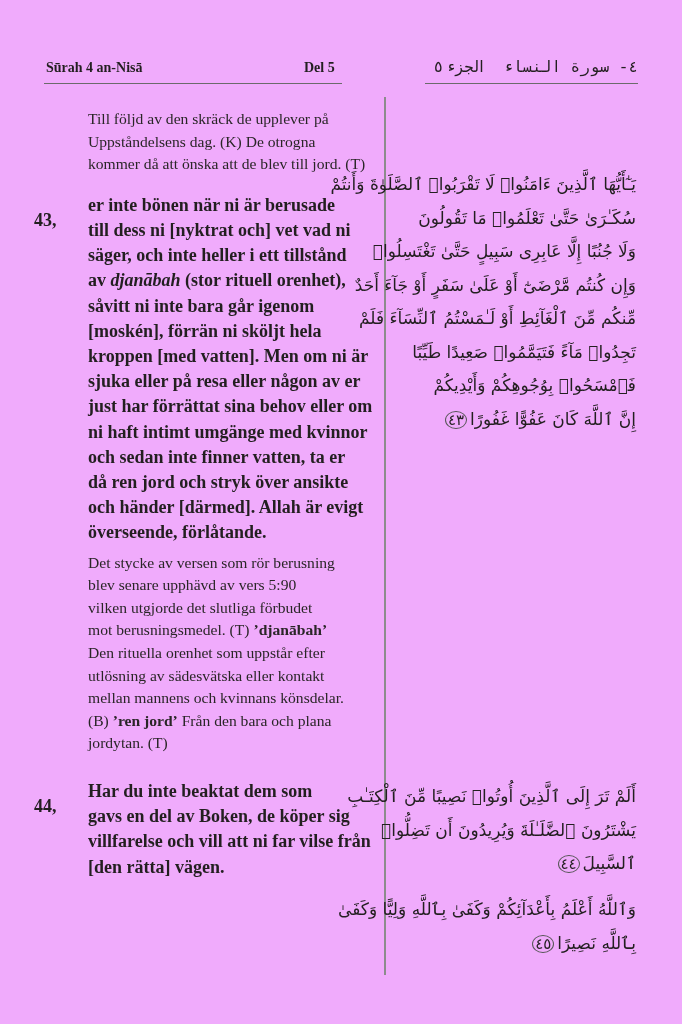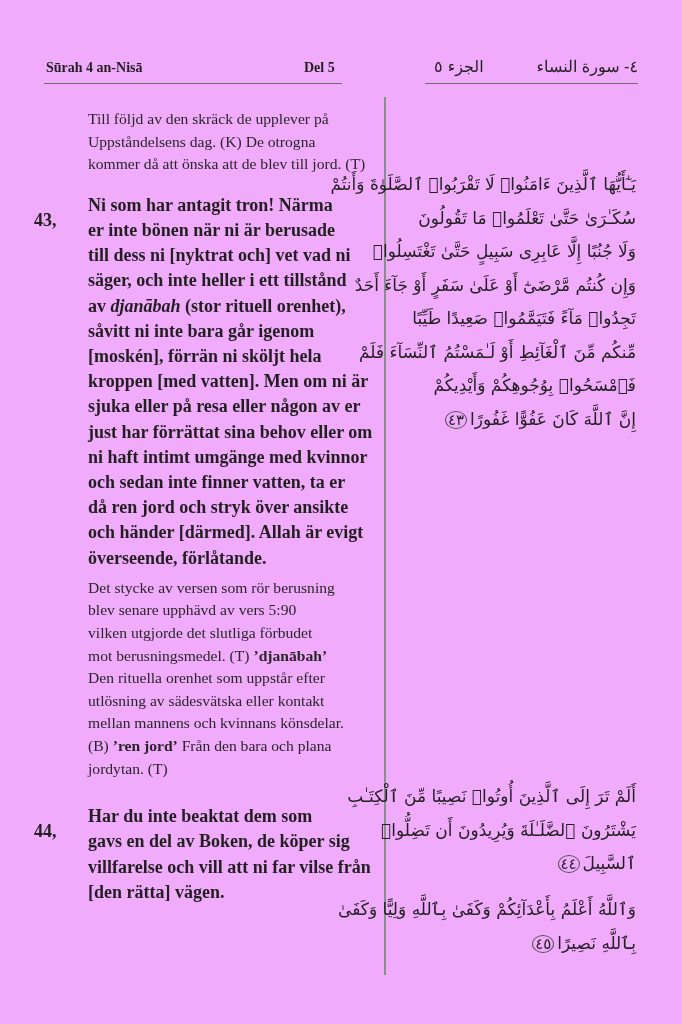--- a/index.html
+++ b/index.html
@@ -7,21 +7,21 @@
   .page { position: absolute; left: 0; top: 0; width: 682px; height: 1024px; background: #f0abfc; }
 
   
   .hdr-rule { position: absolute; top: 83px; height: 1px; background: #6b6b6b; }
   .hdr-rule.left { left: 44px; width: 298px; }
   .hdr-rule.right { left: 425px; width: 213px; }
   .hdr-text { position: absolute; top: 60px; font-family: "Liberation Serif", "DejaVu Serif", serif; font-size: 14px; font-weight: bold; white-space: nowrap; }
   .hdr-surah-latin { left: 46px; }
   .hdr-del { left: 304px; }
   .hdr-juz-ar { left: 434px; font-weight: normal; font-size: 16px; top: 57px; direction: rtl; font-family: "DejaVu Sans", sans-serif; }
-  .hdr-surah-ar { right: 44px; font-weight: normal; font-size: 16px; top: 57px; direction: rtl; font-family: Liberation Sans, sans-serif; }
+  .hdr-surah-ar { right: 44px; font-weight: normal; font-size: 16px; top: 57px; direction: rtl; font-family: Liberation Mono, monospace; }
   .page-tab { position: absolute; left: 338px; top: 54px; width: 90px; height: 32px; }
   .page-tab svg { position: absolute; left: 0; top: 0; }
   .page-num { position: absolute; left: 0; width: 90px; top: 7px; text-align: center; font-family: "Liberation Serif", "DejaVu Serif", serif; font-size: 17px; font-weight: bold; }
 
   
   .col-divider { position: absolute; left: 384px; top: 97px; width: 2px; height: 878px; background: #8c8c8c; }
   .col-left { position: absolute; left: 48px; top: 108px; width: 330px; font-family: "Liberation Serif", "DejaVu Serif", serif; }
 
   .note { margin-left: 40px; font-size: 15.6px; line-height: 22.6px; font-weight: normal; color: #2a2627; }
   .note p { margin: 0; white-space: nowrap; }
@@ -63,21 +63,20 @@
 
     <div class="note top-note">
       <p>Till följd av den skräck de upplever på</p>
       <p>Uppståndelsens dag. (K) De otrogna</p>
       <p>kommer då att önska att de blev till jord. (T)</p>
     </div>
 
     <div class="verse verse-43">
       <span class="vnum">43,</span>
       <div class="vbody">
-        <p>Ni som har antagit tron! Närma</p>
         <p>er inte bönen när ni är berusade</p>
         <p>till dess ni [nyktrat och] vet vad ni</p>
         <p>säger, och inte heller i ett tillstånd</p>
         <p><span>av </span><i>djanābah</i><span> (stor rituell orenhet),</span></p>
         <p>såvitt ni inte bara går igenom</p>
         <p>[moskén], förrän ni sköljt hela</p>
         <p>kroppen [med vatten]. Men om ni är</p>
         <p>sjuka eller på resa eller någon av er</p>
         <p>just har förrättat sina behov eller om</p>
         <p>ni haft intimt umgänge med kvinnor</p>
@@ -111,22 +110,22 @@
     </div>
 
   </div>
 
   <div class="col-right">
     <div class="ar-block ar-43">
       <p>يَـٰٓأَيُّهَا ٱلَّذِينَ ءَامَنُوا۟ لَا تَقْرَبُوا۟ ٱلصَّلَوٰةَ وَأَنتُمْ</p>
       <p>سُكَـٰرَىٰ حَتَّىٰ تَعْلَمُوا۟ مَا تَقُولُونَ</p>
       <p>وَلَا جُنُبًا إِلَّا عَابِرِى سَبِيلٍ حَتَّىٰ تَغْتَسِلُوا۟</p>
       <p>وَإِن كُنتُم مَّرْضَىٰٓ أَوْ عَلَىٰ سَفَرٍ أَوْ جَآءَ أَحَدٌ</p>
+      <p>مِّنكُم مِّنَ ٱلْغَآئِطِ أَوْ لَـٰمَسْتُمُ ٱلنِّسَآءَ فَلَمْ</p>
       <p>تَجِدُوا۟ مَآءً فَتَيَمَّمُوا۟ صَعِيدًا طَيِّبًا</p>
-      <p>مِّنكُم مِّنَ ٱلْغَآئِطِ أَوْ لَـٰمَسْتُمُ ٱلنِّسَآءَ فَلَمْ</p>
       <p>فَٱمْسَحُوا۟ بِوُجُوهِكُمْ وَأَيْدِيكُمْ</p>
       <p><span>إِنَّ ٱللَّهَ كَانَ عَفُوًّا غَفُورًا</span><span class="ayah-mark">٤٣</span></p>
     </div>
 
     <div class="ar-block ar-44">
       <p>أَلَمْ تَرَ إِلَى ٱلَّذِينَ أُوتُوا۟ نَصِيبًا مِّنَ ٱلْكِتَـٰبِ</p>
       <p>يَشْتَرُونَ ٱلضَّلَـٰلَةَ وَيُرِيدُونَ أَن تَضِلُّوا۟</p>
       <p><span>ٱلسَّبِيلَ</span><span class="ayah-mark">٤٤</span></p>
     </div>
 

